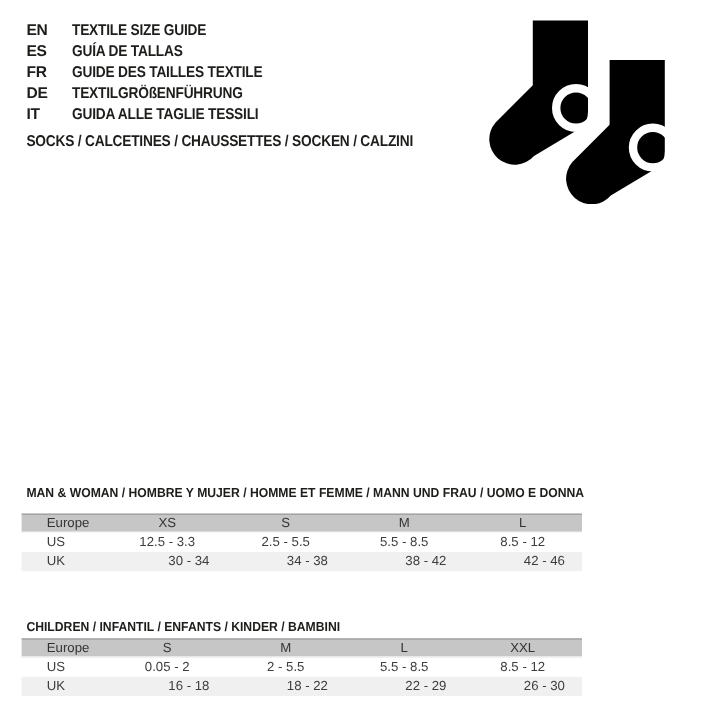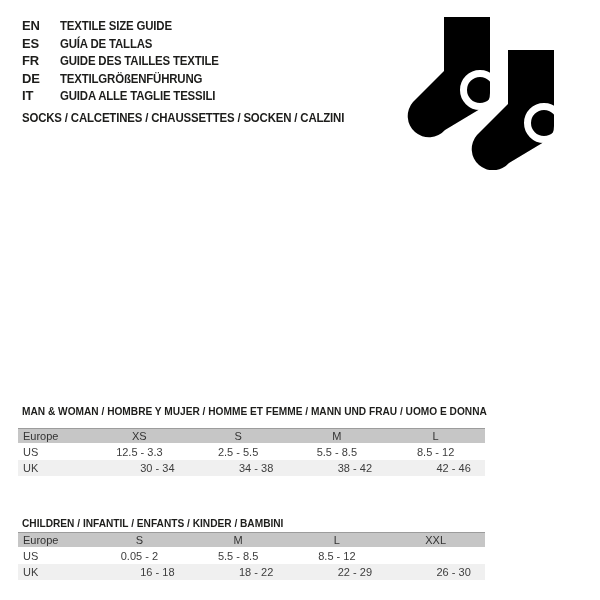--- a/index.html
+++ b/index.html
@@ -61,21 +61,21 @@
   }
   .row.head {
     background: #c6c6c6;
     border-top: 1px solid #9c9c9c;
     border-bottom: 1px solid #ffffff;
     box-sizing: border-box;
     line-height: 14px;
     color: #333333;
   }
   .row.alt { background: #f0f0f0; gap: 36px; }
-  .c0 { text-align: left; padding-left: 5px; }
+  .c0 { text-align: left; padding-left: 21px; }
   .c  { text-align: center; }
 </style>
 </head>
 <body>
 
 <div id="canvas">
 
   <div class="lang-list">
     <div class="lang-row">
       <span class="lang-code">EN</span><span class="lang-label">TEXTILE SIZE GUIDE</span>
@@ -137,20 +137,21 @@
     <div class="row head">
       <span class="c0">Europe</span>
       <span class="c">S</span>
       <span class="c">M</span>
       <span class="c">L</span>
       <span class="c">XXL</span>
     </div>
     <div class="row">
       <span class="c0">US</span>
       <span class="c">0.05 - 2</span>
+      <span class="c">2 - 5.5</span>
       <span class="c">5.5 - 8.5</span>
       <span class="c">8.5 - 12</span>
     </div>
     <div class="row alt">
       <span class="c0">UK</span>
       <span class="c">16 - 18</span>
       <span class="c">18 - 22</span>
       <span class="c">22 - 29</span>
       <span class="c">26 - 30</span>
     </div>

